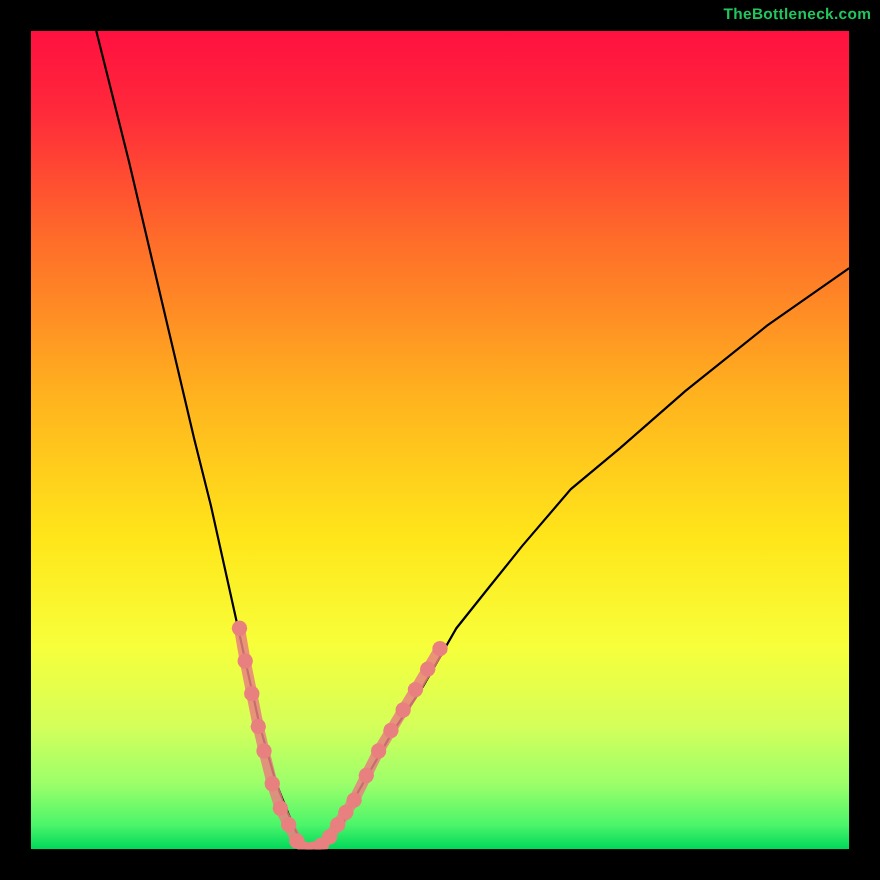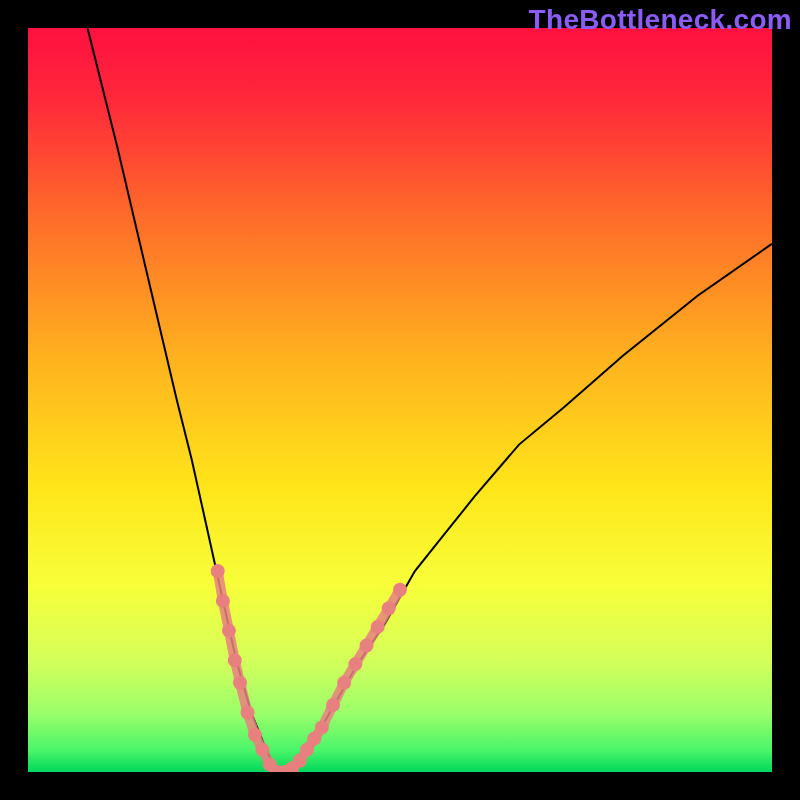--- a/index.html
+++ b/index.html
@@ -23,22 +23,22 @@
     position: absolute;
     left: 0;
     top: 0;
     width: 744px;
     height: 744px;
   }
   .watermark {
     position: absolute;
     top: 4px;
     right: 8px;
-    color: #8b5cf6;
-    font-size: 28px;
+    color: #22c55e;
+    font-size: 14px;
     font-weight: 600;
     letter-spacing: 0.3px;
     font-family: Arial, Helvetica, sans-serif;
     margin-left: 32px;
   }
 </style>
 </head>
 <body>
 
 <div class="frame">

